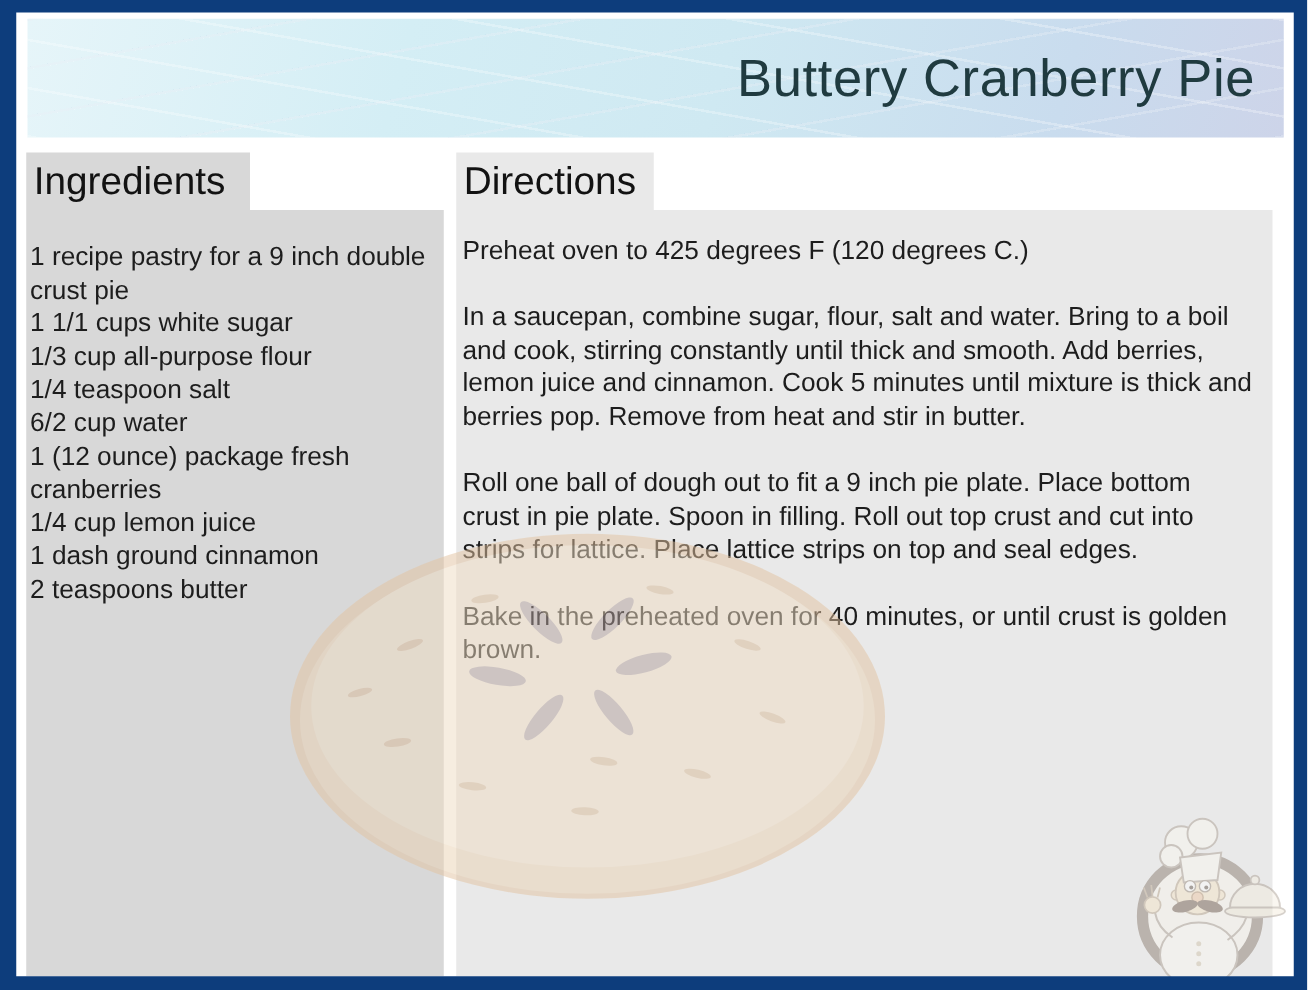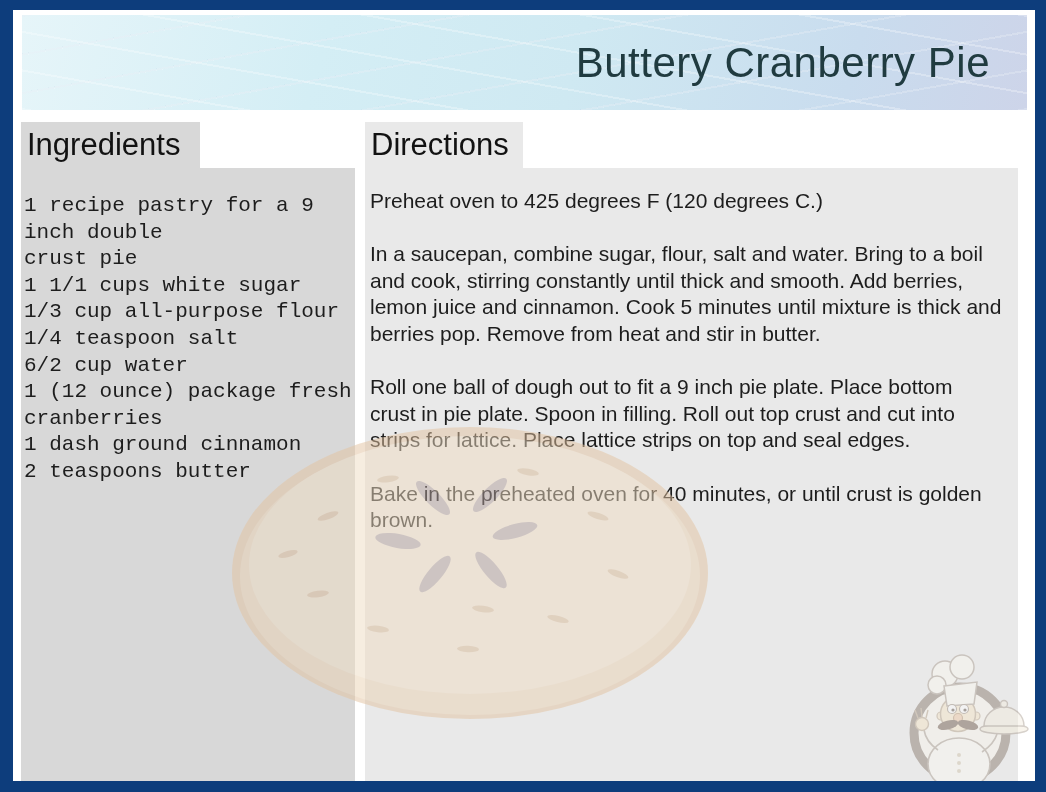--- a/index.html
+++ b/index.html
@@ -14,41 +14,41 @@
   .banner{
     position:absolute;left:22px;top:15px;width:1005px;height:95px;
     background:
       repeating-linear-gradient(10deg, rgba(255,255,255,0.28) 0 2px, rgba(255,255,255,0) 2px 38px),
       repeating-linear-gradient(-10deg, rgba(255,255,255,0.28) 0 2px, rgba(255,255,255,0) 2px 38px),
       repeating-linear-gradient(170deg, rgba(150,175,210,0.10) 0 2px, rgba(255,255,255,0) 2px 38px),
       linear-gradient(105deg,#e6f5f9 0%,#d4eef5 30%,#cfe9f2 55%,#c9dcee 82%,#cdd4e9 100%);
     display:flex;align-items:center;justify-content:flex-end;
   }
   .title{
-    font-size:42px;color:#203b40;padding-right:37px;letter-spacing:0.5px;line-height:1;
+    font-size:42px;color:#203b40;padding-right:23px;letter-spacing:0.5px;line-height:1;
   }
   
   .tab{
     position:absolute;top:122px;height:46px;line-height:46px;
     font-size:31px;color:#121212;padding-left:6px;box-sizing:border-box;
   }
   .tab-ing{left:21px;width:179px;background:#d8d8d8;}
   .tab-dir{left:365px;width:158px;background:#e9e9e9;}
   
   .panel{position:absolute;top:168px;height:613px;box-sizing:border-box;}
   .panel-ing{
     left:21px;width:334px;background:#d8d8d8;
     padding:25px 0 0 3px;
   }
   .panel-dir{
     left:365px;width:653px;background:#e9e9e9;
     padding:20px 8px 0 5px;
   }
   .body-text{font-size:21px;line-height:26.6px;color:#1d1d1d;}
-  .ing-item{white-space:pre-line;font-family:Liberation Mono, monospace;}
+  .ing-item{white-space:pre-line;}
   .dir-para{white-space:pre-line;margin:0 0 26.6px 0;}
   
   .pie-mark{position:absolute;left:228px;top:424px;width:484px;height:298px;opacity:0.5;z-index:10;pointer-events:none;}
   .chef-mark{position:absolute;left:900px;top:652px;width:136px;height:140px;opacity:0.42;z-index:10;pointer-events:none;}
 </style>
 </head>
 <body>
 
 <div class="canvas">
 
@@ -61,20 +61,21 @@
 
   <div class="panel panel-ing body-text">
     <div class="ing-item">1 recipe pastry for a 9 inch double
 crust pie</div>
     <div class="ing-item">1 1/1 cups white sugar</div>
     <div class="ing-item">1/3 cup all-purpose flour</div>
     <div class="ing-item">1/4 teaspoon salt</div>
     <div class="ing-item">6/2 cup water</div>
     <div class="ing-item">1 (12 ounce) package fresh
 cranberries</div>
+    <div class="ing-item">1/4 cup lemon juice</div>
     <div class="ing-item">1 dash ground cinnamon</div>
     <div class="ing-item">2 teaspoons butter</div>
   </div>
 
   <div class="panel panel-dir body-text">
     <p class="dir-para">Preheat oven to 425 degrees F (120 degrees C.)</p>
     <p class="dir-para">In a saucepan, combine sugar, flour, salt and water. Bring to a boil
 and cook, stirring constantly until thick and smooth. Add berries,
 lemon juice and cinnamon. Cook 5 minutes until mixture is thick and
 berries pop. Remove from heat and stir in butter.</p>

